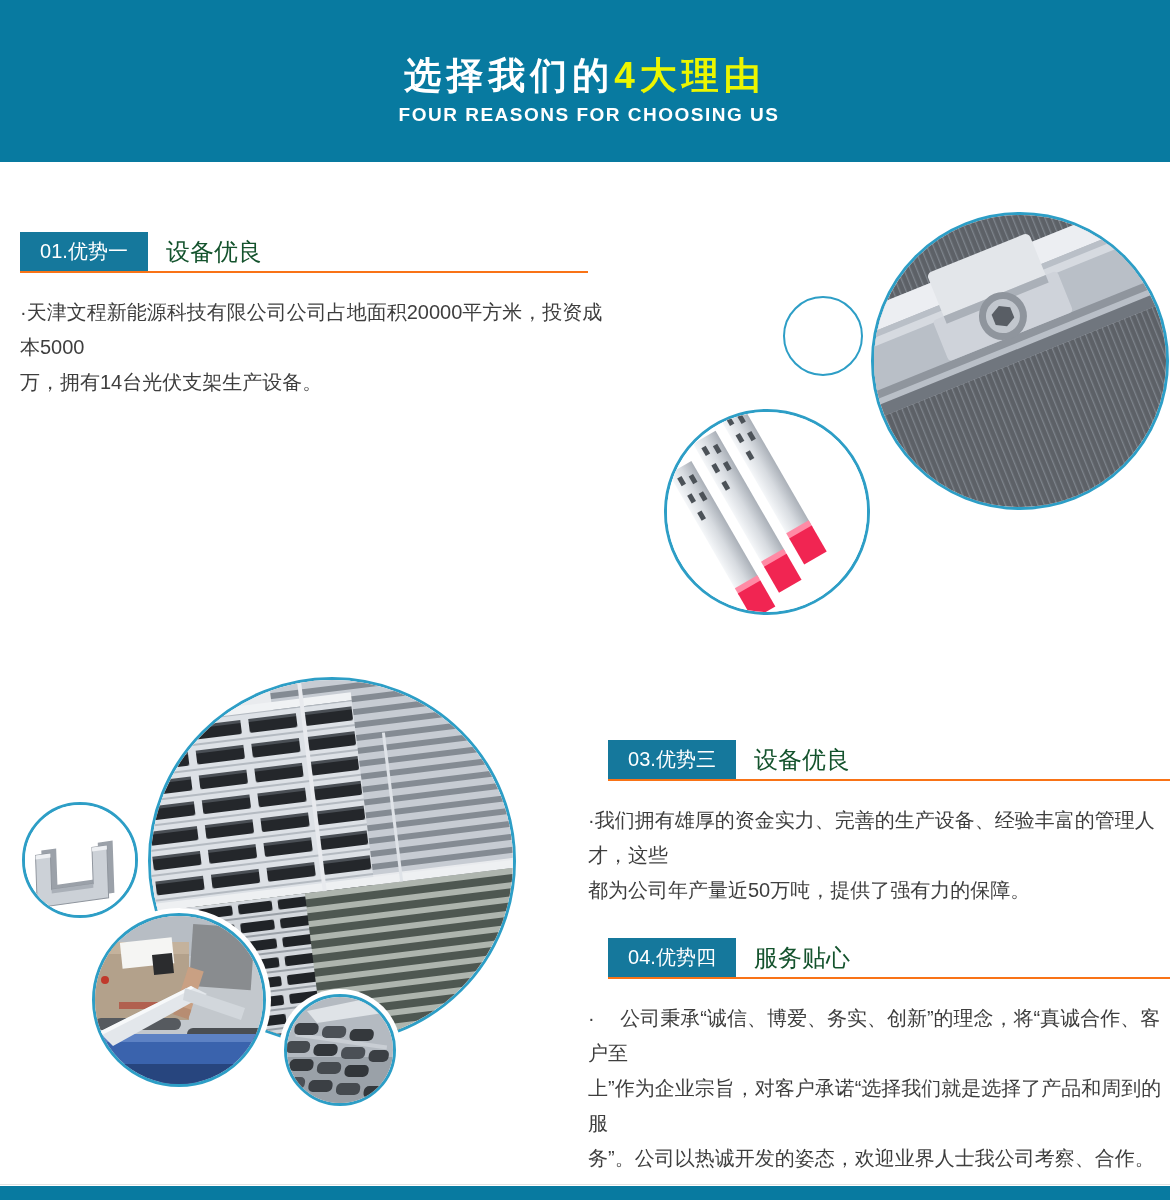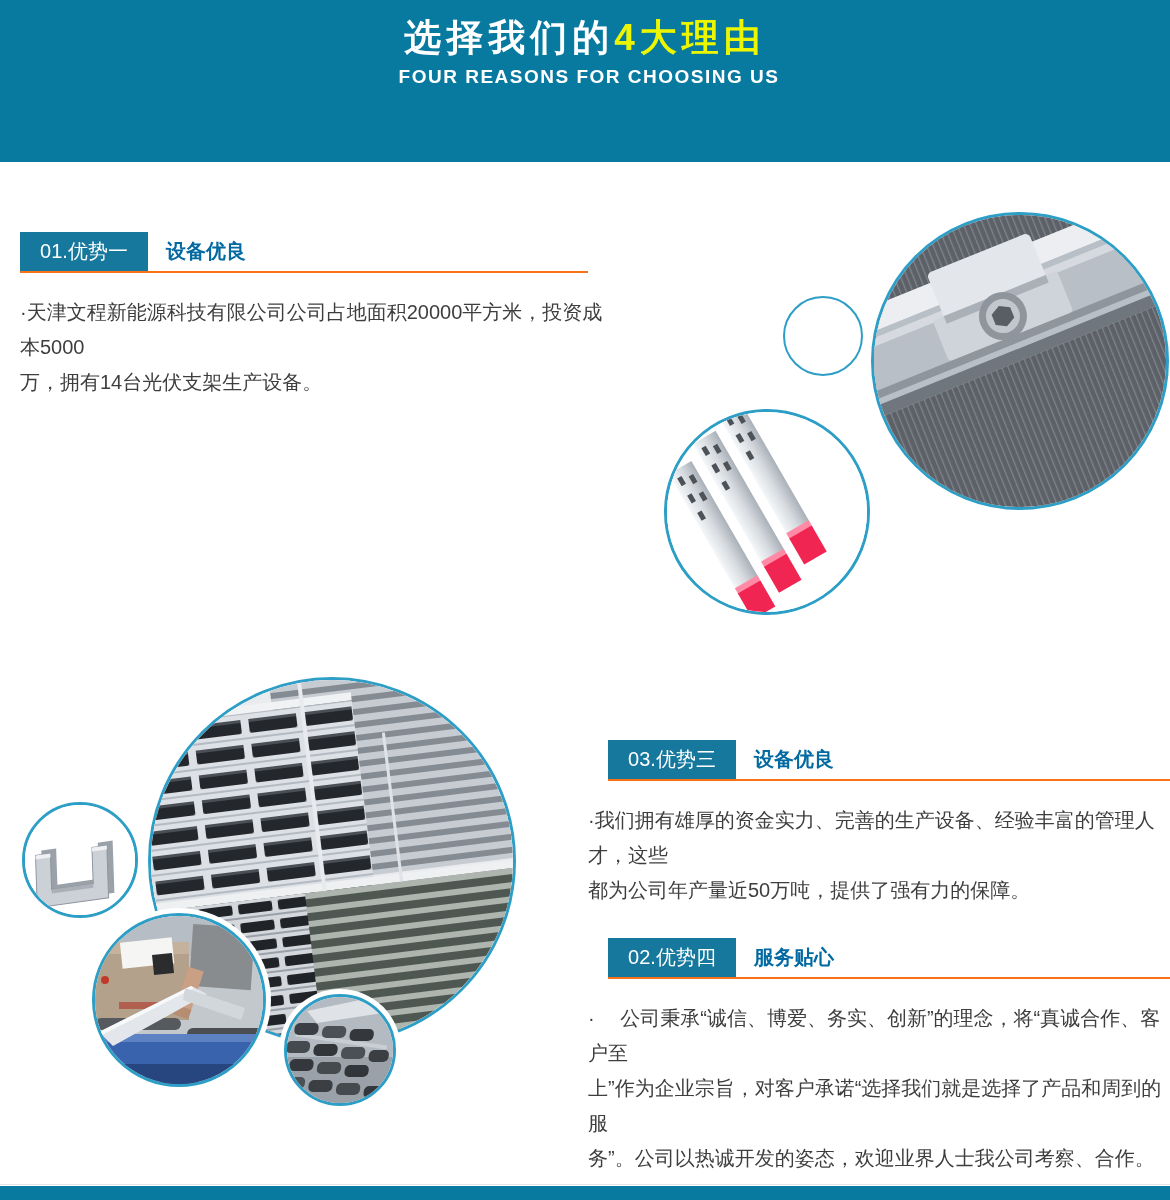--- a/index.html
+++ b/index.html
@@ -1,31 +1,31 @@
 <!DOCTYPE html>
 <html><head>
 <meta charset="utf-8">
 <style>
   html,body{margin:0;padding:0;background:#fff;}
   .page{position:relative;width:1170px;height:1200px;background:#fff;overflow:hidden;
         font-family:"Liberation Sans","DejaVu Sans",sans-serif;}
   
   .banner{position:absolute;left:0;top:0;width:1170px;height:162px;background:#087aa0;
           text-align:center;}
-  .banner-title{margin:0;padding-top:18px;font-size:37px;font-weight:bold;color:#ffffff;
+  .banner-title{margin:0;padding-top:56px;font-size:37px;font-weight:bold;color:#ffffff;
                 letter-spacing:5px;line-height:40px;}
   .banner-title .hl{color:#ebf600;}
   .banner-sub{margin:8px 0 0 8px;font-size:19px;font-weight:bold;color:#ffffff;letter-spacing:1.5px;}
   
   .sec{position:absolute;}
   .sec-head{position:relative;height:39px;border-bottom:2px solid #f97316;}
   .sec-badge{position:absolute;left:0;top:0;height:39px;min-width:128px;box-sizing:border-box;
              background:#15789c;color:#fff;font-size:20px;line-height:39px;text-align:center;
              padding:0 12px;}
-  .sec-title{position:absolute;left:146px;top:0;font-size:20px;font-weight:bold;color:#0369a1;
+  .sec-title{position:absolute;left:146px;top:0;font-size:24px;font-weight:normal;color:#14532d;
              line-height:39px;}
   .sec-body{margin:22px 0 0 0;font-size:20px;line-height:35px;color:#3e3e3e;white-space:pre-line;}
   .w-left{width:568px;}
   .w-right{width:569px;margin-left:20px;}
   .sec .sec-body{width:585px;}
   
   .photo-circle{position:absolute;border-radius:50%;border:3px solid #2d9ec6;overflow:hidden;
                 background:#fff;box-shadow:0 0 0 5px #fff;z-index:2;}
   .photo-circle svg{display:block;width:100%;height:100%;}
   .big{z-index:1;}
@@ -59,21 +59,21 @@
     <div class="sec-head w-right">
       <span class="sec-badge">03.优势三</span>
       <span class="sec-title">设备优良</span>
     </div>
     <p class="sec-body">·我们拥有雄厚的资金实力、完善的生产设备、经验丰富的管理人才，这些
 都为公司年产量近50万吨，提供了强有力的保障。</p>
   </div>
 
   <div class="sec" style="left:588px;top:938px;">
     <div class="sec-head w-right">
-      <span class="sec-badge">02.优势四</span>
+      <span class="sec-badge">04.优势四</span>
       <span class="sec-title">服务贴心</span>
     </div>
     <p class="sec-body">·　 公司秉承“诚信、博爱、务实、创新”的理念，将“真诚合作、客户至
 上”作为企业宗旨，对客户承诺“选择我们就是选择了产品和周到的服
 务”。公司以热诚开发的姿态，欢迎业界人士我公司考察、合作。</p>
   </div>
 
   <div class="decor-ring" style="left:783px;top:296px;"></div>
 
   <div class="photo-circle big" style="left:871px;top:212px;width:292px;height:292px;">

